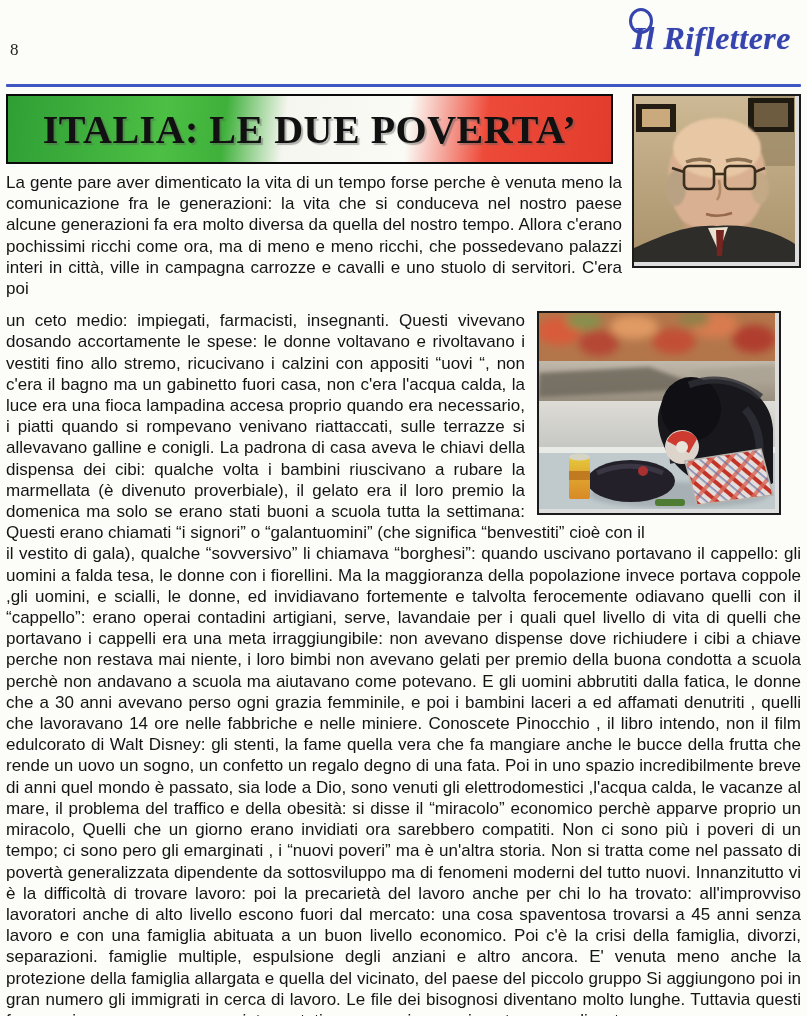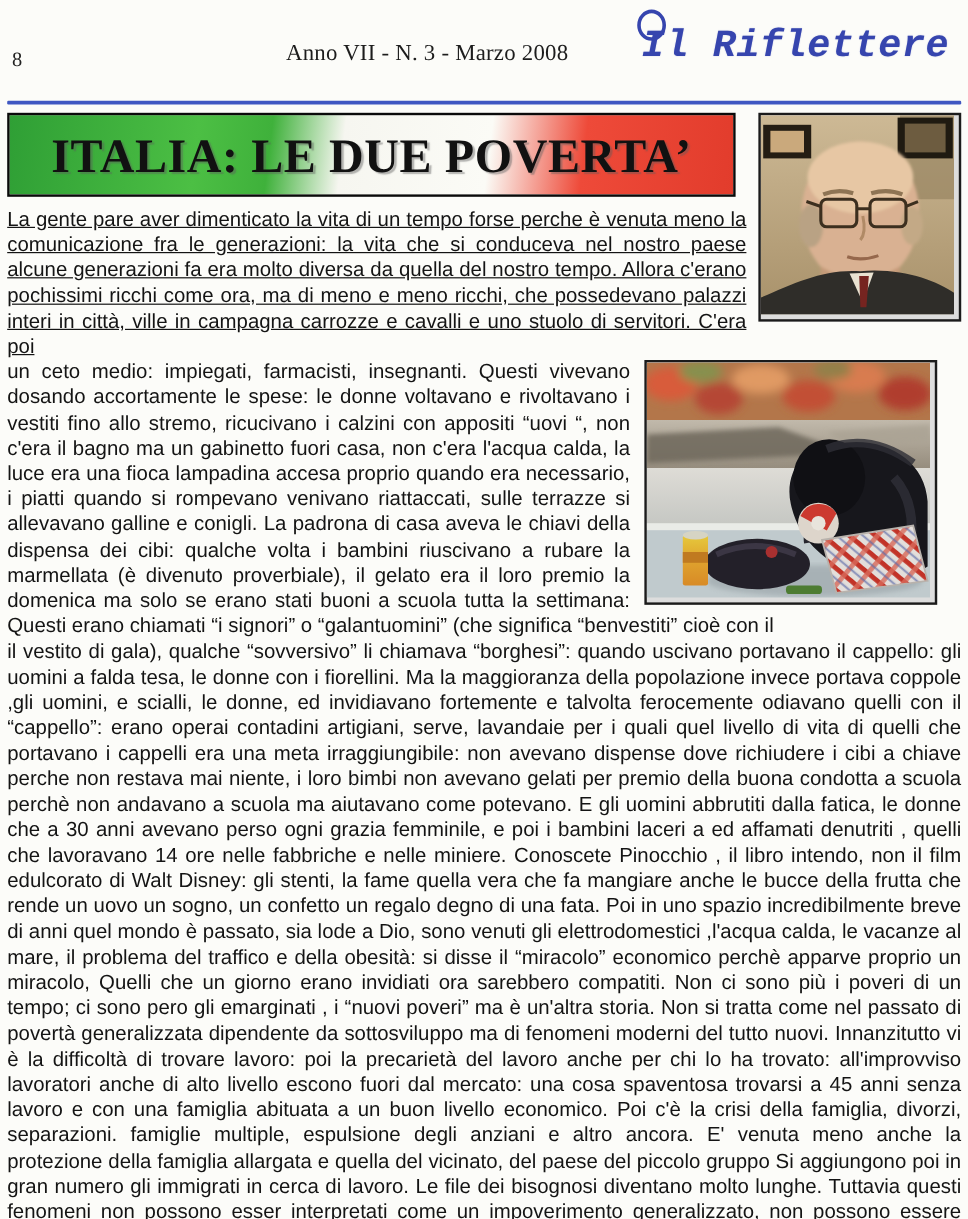--- a/index.html
+++ b/index.html
@@ -19,21 +19,21 @@
     font-family:"Liberation Serif","DejaVu Serif",serif;
     font-size:17px;color:#222;
   }
   .issue{
     position:absolute;left:140px;right:235px;top:34px;text-align:center;
     font-family:"Liberation Serif","DejaVu Serif",serif;
     font-size:19px;color:#1d1d1d;letter-spacing:.2px;
   }
   .logo{position:absolute;right:10px;top:20px;height:54px;}
   .logo-text{
-    font-family:Liberation Mono, monospace;
+    font-family:Liberation Serif, serif;
     font-style:italic;font-weight:700;font-size:32px;color:#3645ae;
     letter-spacing:.5px;
     text-shadow:0 0 1px rgba(54,69,174,.4);
     text-align:center;
   }
   .logo-circle{
     position:absolute;left:-4px;top:-12px;width:18px;height:20px;
     border:3px solid #3645ae;border-radius:50%;background:transparent;
   }
   .header-rule{height:3px;background:#3f57c2;border-radius:1px;}
@@ -60,30 +60,29 @@
     font-weight:700;font-size:40px;letter-spacing:.5px;color:#111;
     text-shadow:2px 2px 1px rgba(90,90,90,.45);
     white-space:nowrap;
     text-align:right;
   }
 
   .para{
     font-size:17px;line-height:21.2px;text-align:justify;
     margin:0;color:#141414;
   }
-  .para1{text-decoration:underline;}
+  .para1{margin-bottom:11px;}
 </style>
 </head>
 <body>
 
 <div class="page">
 
   <div class="header">
     <div class="page-number">8</div>
-    <div class="issue">Anno VII - N. 3 - Marzo 2008</div>
     <div class="logo">
       <span class="logo-circle"></span>
       <span class="logo-text">Il Riflettere</span>
     </div>
   </div>
   <div class="header-rule"></div>
 
   <div class="article">
 
     <div class="photo photo-portrait" role="img" aria-label="elderly-man-with-glasses-portrait-photo">

